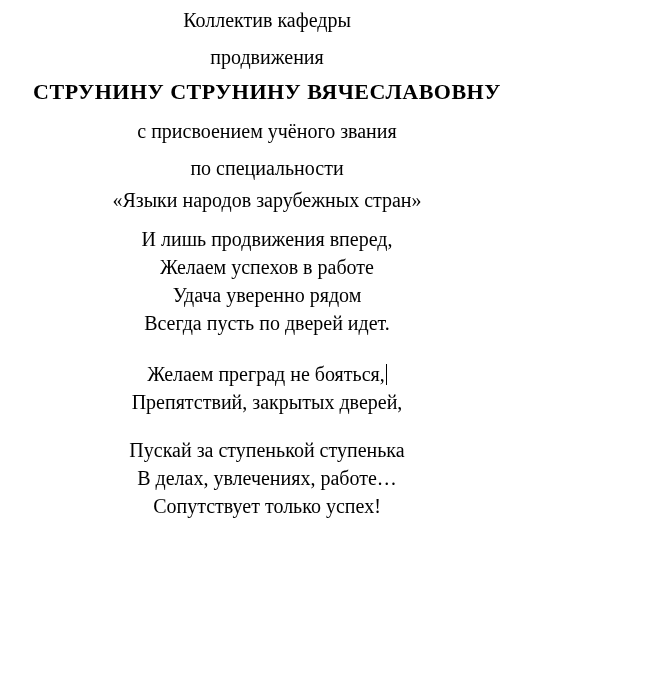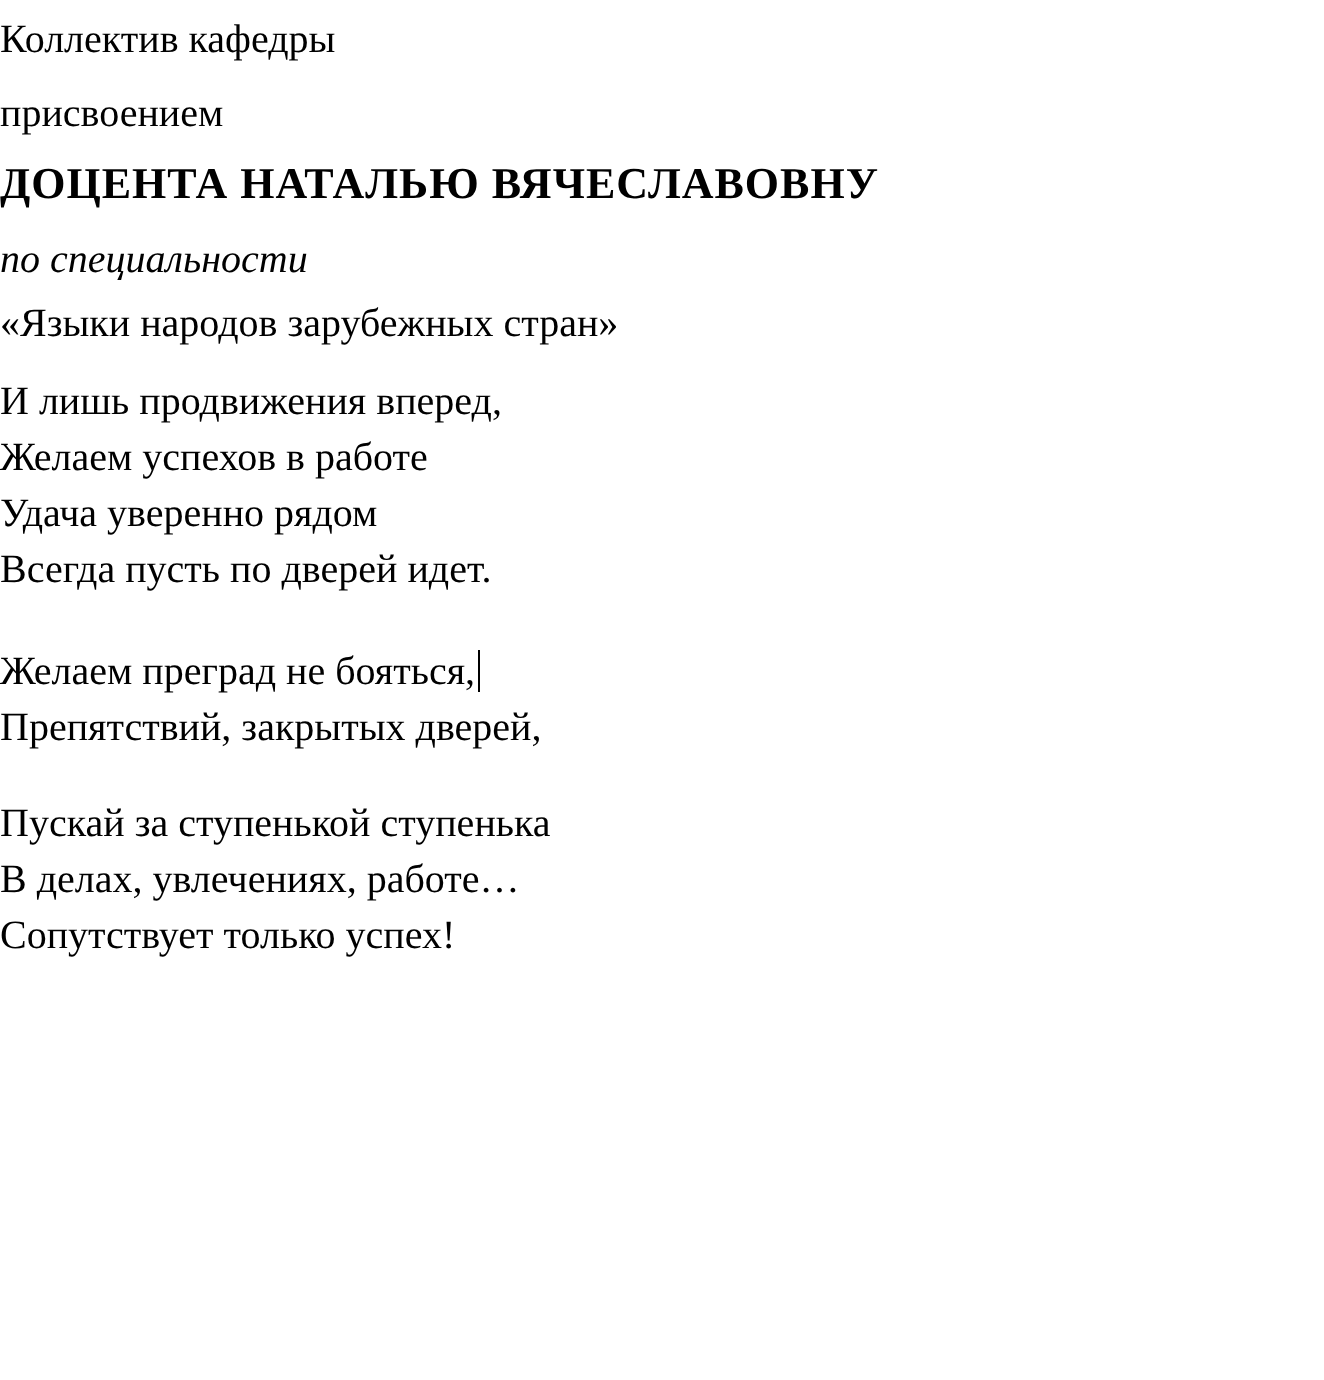--- a/index.html
+++ b/index.html
@@ -12,41 +12,41 @@
     height: 690px;
     overflow: hidden;
     font-family: "Liberation Serif", "DejaVu Serif", serif;
     color: #000000;
   }
   .page {
     width: 534px;
     height: 690px;
     box-sizing: border-box;
     padding-top: 6px;
-    text-align: left;
+    text-align: center;
   }
   .line {
     font-size: 20px;
     line-height: 28px;
     margin: 0;
     white-space: nowrap;
   }
   .heading {
     font-size: 22px;
     line-height: 30px;
     font-weight: bold;
     margin: 0;
     letter-spacing: 0.5px;
   }
   
   .p-org      { margin-top: 9px; }
   .p-name     { margin-top: 6px; }
   .p-award    { margin-top: 10px; }
   .p-title    { margin-top: 6px; }
-  .p-spec-in  { margin-top: 9px; font-style: italic; }
+  .p-spec-in  { margin-top: 9px; }
   .p-spec     { margin-top: 4px; }
   .stanza-1   { margin-top: 11px; }
   .stanza-2   { margin-top: 23px; }
   .stanza-3   { margin-top: 20px; }
   .caret {
     display: inline-block;
     width: 1px;
     height: 21px;
     background: #000000;
     vertical-align: -4px;
@@ -54,25 +54,26 @@
   }
 </style>
 </head>
 <body>
 
 <div class="page">
 
   <p class="line p-collective">Коллектив кафедры</p>
 
   <div class="p-org">
-    <p class="line">присвоением</p>
+    <p class="line">продвижения</p>
   </div>
 
-  <p class="heading p-name">ДОЦЕНТА НАТАЛЬЮ ВЯЧЕСЛАВОВНУ</p>
+  <p class="heading p-name">СТРУНИНУ СТРУНИНУ ВЯЧЕСЛАВОВНУ</p>
 
+  <p class="line p-award">с присвоением учёного звания</p>
 
 
   <p class="line p-spec-in">по специальности</p>
 
   <p class="line p-spec">«Языки народов зарубежных стран»</p>
 
   <div class="stanza-1">
     <p class="line">И лишь продвижения вперед,</p>
     <p class="line">Желаем успехов в работе</p>
     <p class="line">Удача уверенно рядом</p>

